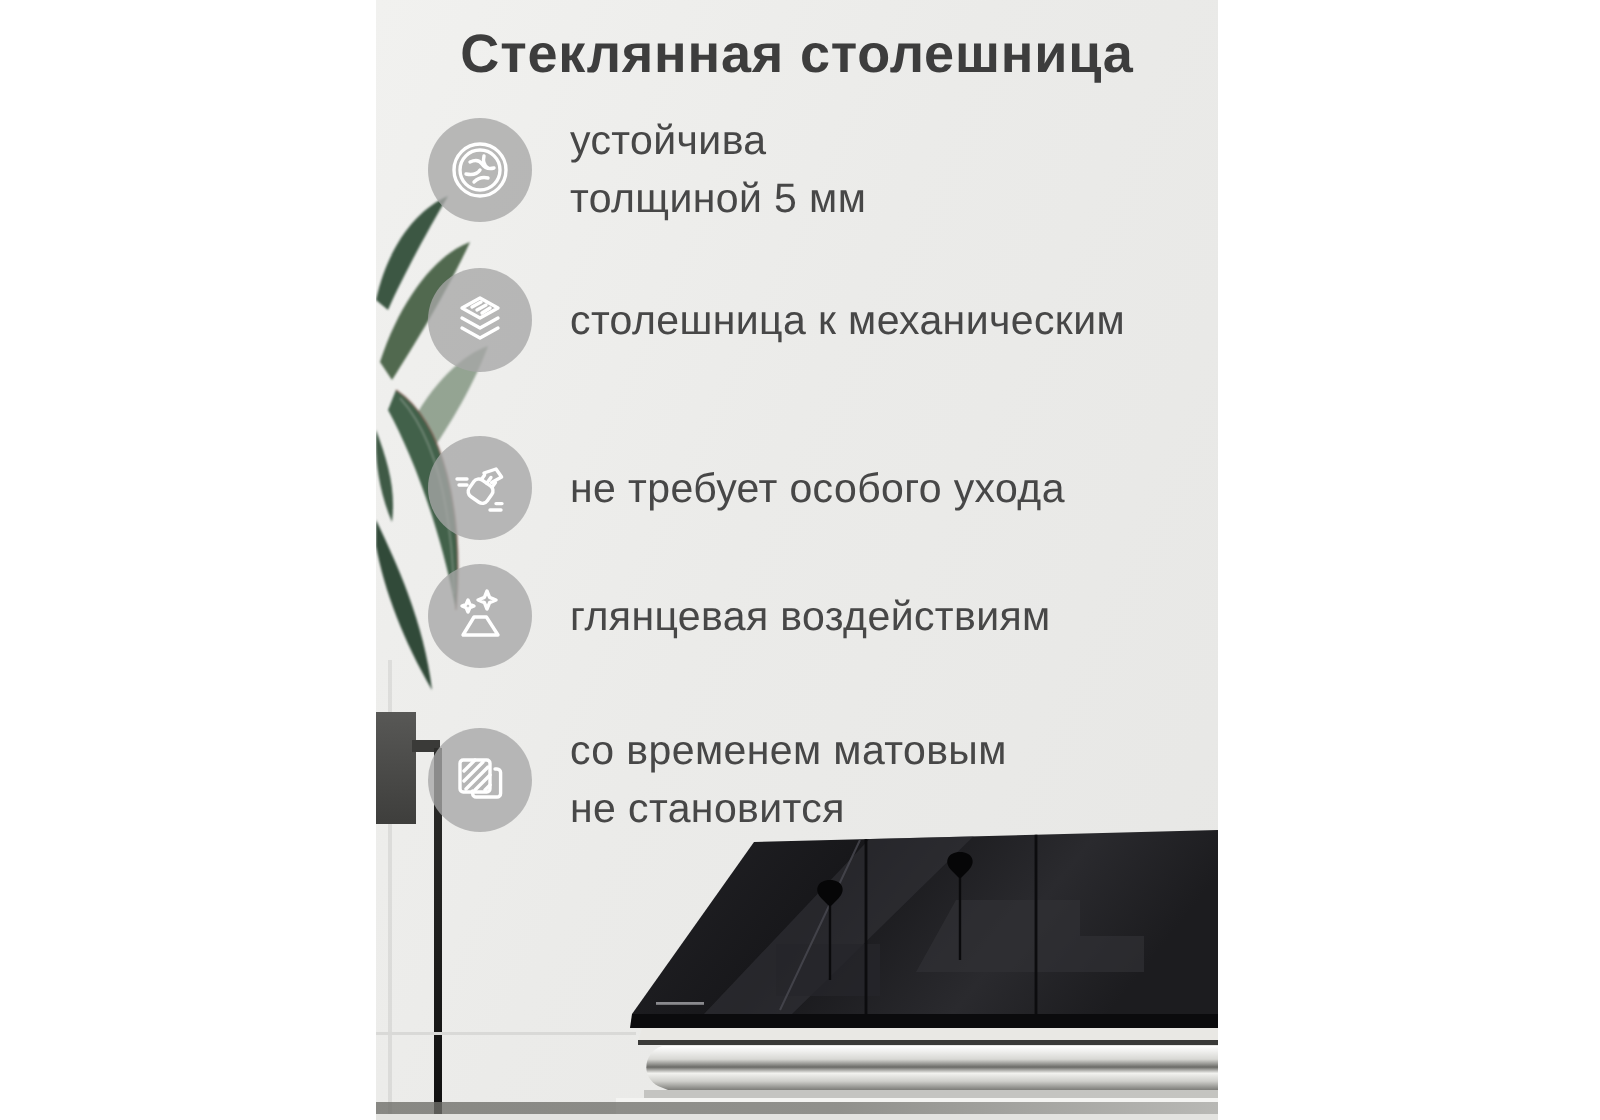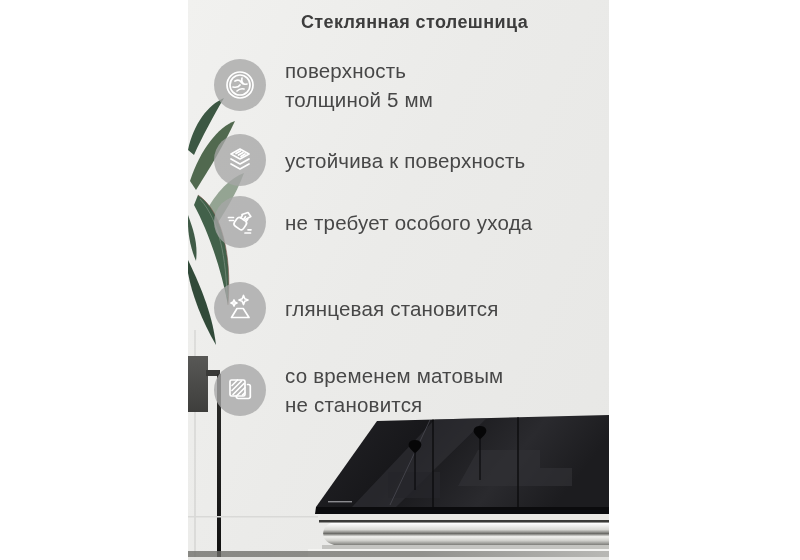--- a/index.html
+++ b/index.html
@@ -1,21 +1,21 @@
 <!DOCTYPE html>
 <html><head>
 <meta charset="utf-8">
 <style>
   html,body{margin:0;padding:0;background:#ffffff;}
   .page{position:relative;width:800px;height:560px;background:#ffffff;overflow:hidden;
         font-family:"Liberation Sans", sans-serif;}
   .photo{position:absolute;left:188px;top:0;width:421px;height:560px;overflow:hidden;
          background:linear-gradient(115deg,#f1f1ef 0%,#ebebe9 45%,#e7e7e5 100%);}
   .page-title{position:absolute;top:12px;left:0;width:100%;text-align:center;
-              font-size:18px;font-weight:700;color:#3d3d3d;letter-spacing:.4px;z-index:6;margin-left:16px;}
+              font-size:27px;font-weight:700;color:#3d3d3d;letter-spacing:.4px;z-index:6;}
   .feature{position:absolute;left:26px;display:flex;align-items:center;gap:19px;z-index:6;min-height:52px;}
   .fi-circle{width:52px;height:52px;border-radius:50%;background:rgba(167,167,167,.78);
              display:flex;align-items:center;justify-content:center;flex:0 0 52px;}
   .fi-circle svg{stroke:#ffffff;fill:none;stroke-width:1.7;stroke-linecap:round;stroke-linejoin:round;}
   .fi-text{font-size:20.5px;line-height:29px;color:#474747;letter-spacing:.2px;}
   .plant{position:absolute;left:0;top:95px;z-index:2;filter:blur(.4px);}
   .lamp-box{position:absolute;left:0;top:356px;width:20px;height:56px;z-index:2;
             background:linear-gradient(180deg,#585856,#3e3e3c);}
   .lamp-arm{position:absolute;left:18px;top:370px;width:14px;height:6px;background:#3a3a38;z-index:2;}
   .lamp-pole{position:absolute;left:29px;top:374px;width:4px;height:186px;z-index:2;
@@ -101,39 +101,39 @@
 
     <div class="feature" style="top:56px">
       <div class="fi-circle">
         <svg width="34" height="34" viewBox="0 0 34 34">
           <circle cx="17" cy="17" r="13"></circle>
             <circle cx="17" cy="17" r="10"></circle>
           <path d="M12 13 q4 -2 6 1 t6 2 M10 19 q5 1 7 -2 M14 23 q3 -3 7 -2 M19 10 q-1 4 2 6"></path>
         </svg>
       </div>
       <div class="fi-text">
-        <div>поверхность</div>
+        <div>устойчива</div>
         <div>толщиной 5 мм</div>
       </div>
     </div>
 
     <div class="feature" style="top:134px">
       <div class="fi-circle">
         <svg width="34" height="34" viewBox="0 0 34 34">
           <path d="M17 6 l9 5 -9 5 -9 -5 z"></path>
           <path d="M13 10.5 l4.5 -2.5 M15.5 12 l4.5 -2.5 M18 13.5 l4 -2.5"></path>
           <path d="M8 16 l9 5 9 -5 M8 21 l9 5 9 -5"></path>
         </svg>
       </div>
       <div class="fi-text">
-        <div>устойчива к поверхность</div>
+        <div>столешница к механическим</div>
       </div>
     </div>
 
-    <div class="feature" style="top:196px">
+    <div class="feature" style="top:218px">
       <div class="fi-circle">
         <svg width="34" height="34" viewBox="0 0 34 34">
           <path d="M5.5 12.5 h5 M6.5 15.5 h4"></path>
           <path d="M19 9.5 l6 -2 2.8 4 -5 2.8"></path>
           <g transform="rotate(35 17 19)">
             <rect x="11.5" y="13.5" width="11" height="10" rx="3"></rect>
             <path d="M14 13.5 v-2.8 M17.3 13.5 v-3.6 M20.6 13.5 v-2.8"></path>
           </g>
           <path d="M22 28 h5.5 M25 24.8 h3"></path>
         </svg>
@@ -146,21 +146,21 @@
 
     <div class="feature" style="top:282px">
       <div class="fi-circle">
         <svg width="34" height="34" viewBox="0 0 34 34">
           <path d="M8.5 26.5 h17.5 l-5.8 -9 h-6.2 z"></path>
           <path d="M20.5 4.5 l1.3 3.2 3.2 1.3 -3.2 1.3 -1.3 3.2 -1.3 -3.2 -3.2 -1.3 3.2 -1.3 z"></path>
           <path d="M11 9 l.9 2.1 2.1 .9 -2.1 .9 -.9 2.1 -.9 -2.1 -2.1 -.9 2.1 -.9 z"></path>
         </svg>
       </div>
       <div class="fi-text">
-        <div>глянцевая становится</div>
+        <div>глянцевая воздействиям</div>
       </div>
     </div>
 
     <div class="feature" style="top:361px">
       <div class="fi-circle">
         <svg width="34" height="34" viewBox="0 0 34 34">
           <path d="M24.5 11.5 h1 a1.8 1.8 0 0 1 1.8 1.8 v10.4 a1.8 1.8 0 0 1 -1.8 1.8 h-10.4 a1.8 1.8 0 0 1 -1.8 -1.8 v-1.2"></path>
           <rect x="7" y="7" width="15" height="16" rx="1.6"></rect>
           <path d="M9 12.5 l5.5 -5.5 M9 17.5 l9.5 -9.5 M10 21.5 l11 -11 M14.5 22 l7.5 -7.5 M19.5 22 l2.5 -2.5"></path>
         </svg>

